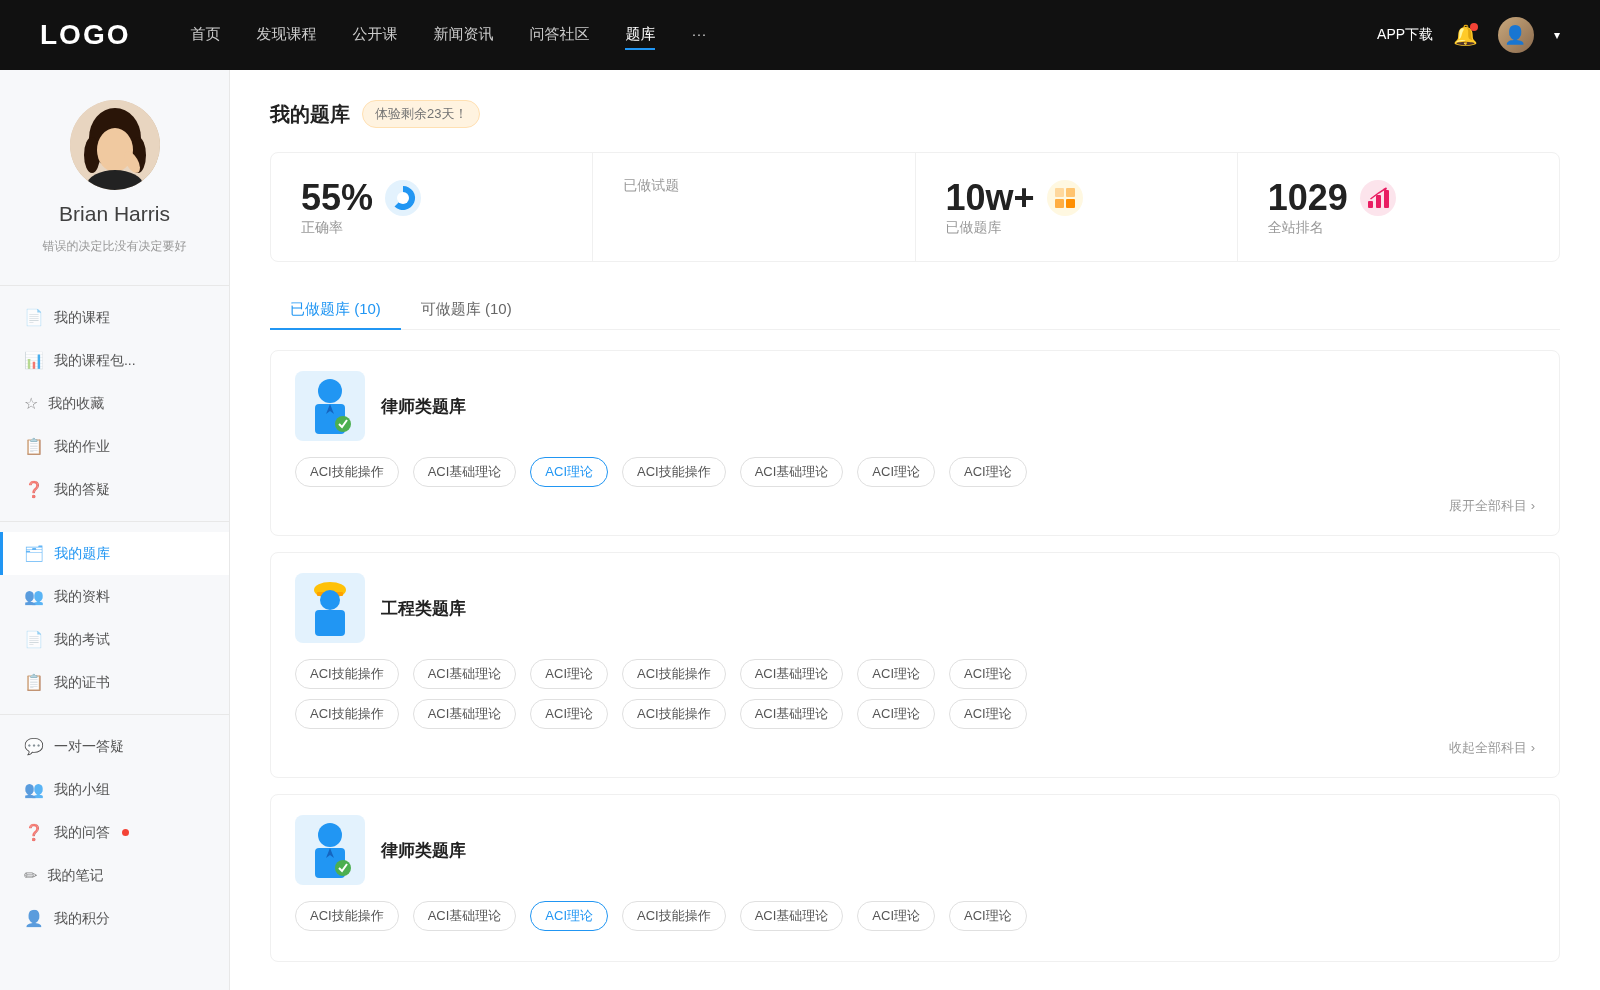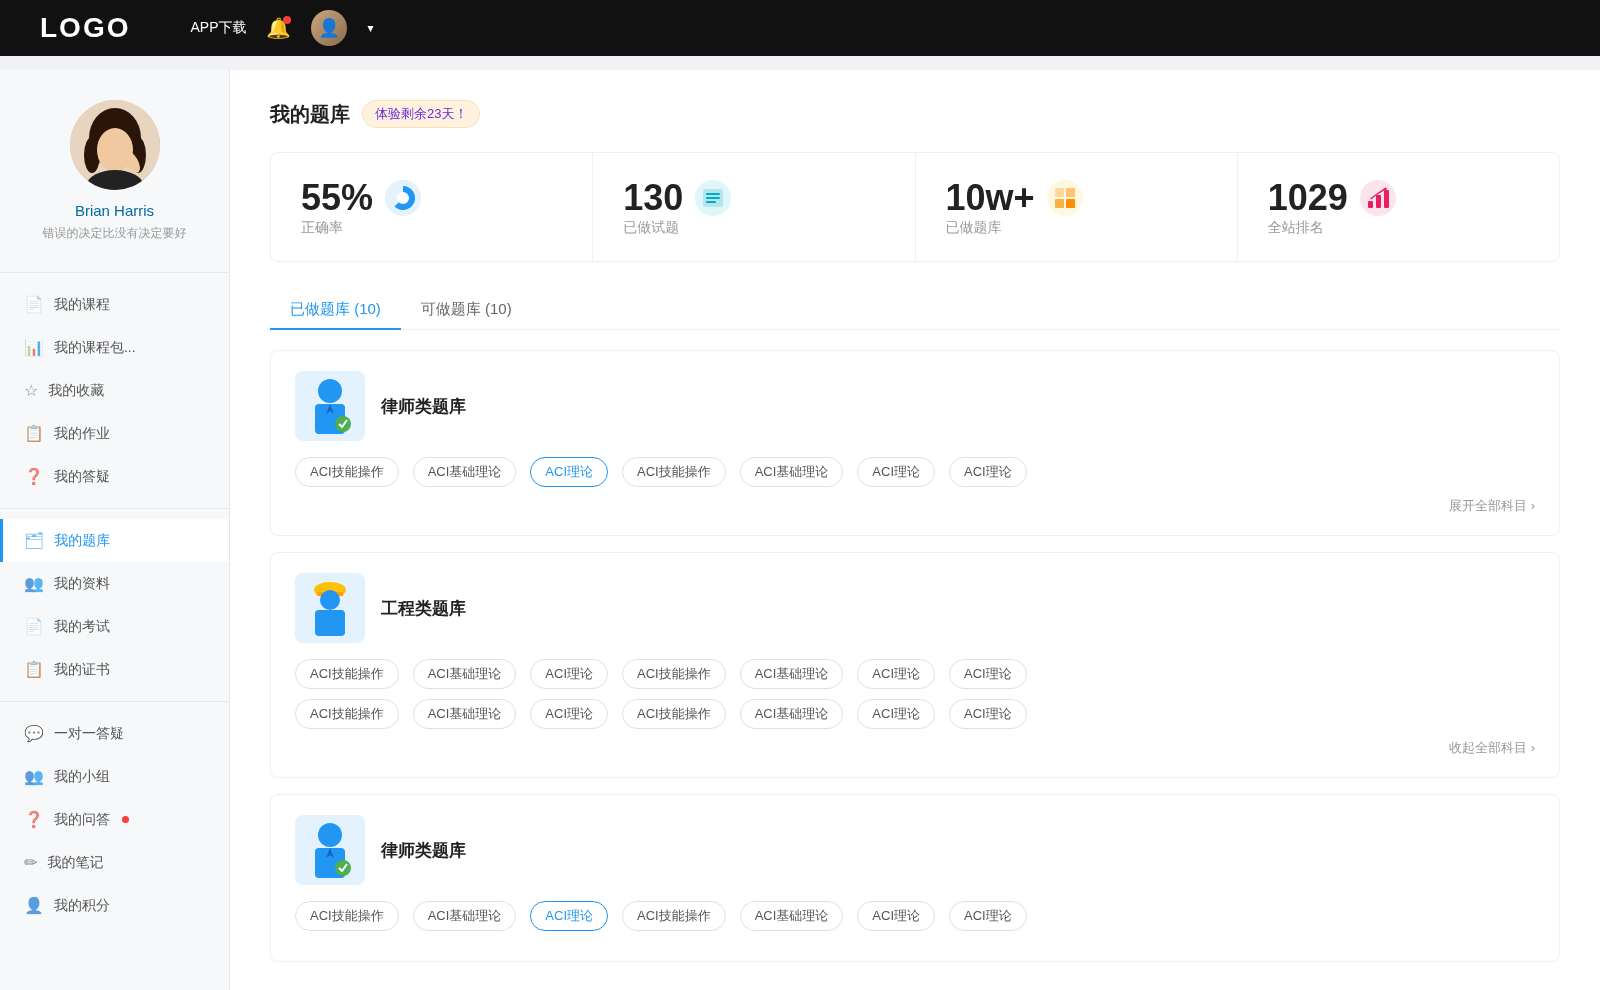--- a/index.html
+++ b/index.html
@@ -1,21 +1,21 @@
 <!DOCTYPE html>
 <html><head>
   <meta charset="utf-8">
   <style>
     * { box-sizing: border-box; margin: 0; padding: 0; }
     body { font-family: 'PingFang SC', 'Microsoft YaHei', sans-serif; background: #f0f2f5; min-height: 990px; }
 
     
     .navbar {
       background: #111;
-      height: 56px;
+      height: 70px;
       display: flex;
       align-items: center;
       padding: 0 40px;
       position: fixed;
       top: 0; left: 0; right: 0;
       z-index: 100;
     }
     .navbar-logo {
       color: #fff;
       font-size: 28px;
@@ -91,24 +91,24 @@
     }
     .profile-avatar {
       width: 90px; height: 90px;
       border-radius: 50%;
       background: linear-gradient(145deg, #e8d5c4, #c4a882);
       overflow: hidden;
       margin-bottom: 12px;
       display: flex; align-items: center; justify-content: center;
     }
     .profile-name {
-      font-size: 15px;
+      font-size: 21px;
       font-weight: 500;
-      color: #0369a1;
-      margin-bottom: 6px;
+      color: #404040;
+      margin-bottom: 12px;
     }
     .profile-motto {
       font-size: 12px;
       color: #999;
       text-align: center;
     }
     .sidebar-divider {
       height: 1px;
       background: #e8e8e8;
       margin: 10px 0;
@@ -154,21 +154,21 @@
       gap: 12px;
       margin-bottom: 24px;
     }
     .page-title {
       font-size: 20px;
       font-weight: bold;
       color: #222;
     }
     .trial-badge {
       background: #fff3e0;
-      color: #6d28d9;
+      color: #737373;
       border: 1px solid #ffe0b2;
       border-radius: 20px;
       padding: 4px 12px;
       font-size: 13px;
     }
 
     
     .stats-row {
       display: flex;
       gap: 0;
@@ -288,20 +288,29 @@
       color: #999;
       cursor: pointer;
       margin-top: 8px;
     }
   </style>
 </head>
 <body>
 
 <nav class="navbar">
   <div class="navbar-logo">LOGO</div>
+  <div class="navbar-menu">
+    <span class="navbar-menu-item">首页</span>
+    <span class="navbar-menu-item">发现课程</span>
+    <span class="navbar-menu-item">公开课</span>
+    <span class="navbar-menu-item">新闻资讯</span>
+    <span class="navbar-menu-item">问答社区</span>
+    <span class="navbar-menu-item active">题库</span>
+    <span class="navbar-menu-item">···</span>
+  </div>
   <div class="navbar-right">
     <span class="app-download">APP下载</span>
     <span class="notif-icon">
       🔔
       <span class="notif-dot"></span>
     </span>
     <div class="user-avatar">
       <div class="user-avatar-img">👤</div>
     </div>
     <span class="chevron-down">▾</span>
@@ -412,31 +421,20 @@
               <circle cx="14" cy="14" r="12" fill="#e3f2fd"></circle>
 
               <path d="M14 14 L14 2 A12 12 0 1 1 5.5 22.4 Z" fill="#2196F3"></path>
               <circle cx="14" cy="14" r="6" fill="#fff"></circle>
             </svg>
           </div>
         </div>
         <span class="stat-label">正确率</span>
       </div>
       <div class="stat-item">
-        <div class="stat-top">
-          <span class="stat-value">130</span>
-          <div class="stat-icon teal">
-            <svg width="26" height="26" viewBox="0 0 26 26">
-              <rect x="3" y="4" width="20" height="18" rx="2" fill="#00acc1" opacity="0.2"></rect>
-              <rect x="6" y="8" width="14" height="2" rx="1" fill="#00acc1"></rect>
-              <rect x="6" y="12" width="14" height="2" rx="1" fill="#00acc1"></rect>
-              <rect x="6" y="16" width="10" height="2" rx="1" fill="#00acc1"></rect>
-            </svg>
-          </div>
-        </div>
         <span class="stat-label">已做试题</span>
       </div>
       <div class="stat-item">
         <div class="stat-top">
           <span class="stat-value">10w+</span>
           <div class="stat-icon orange">
             <svg width="26" height="26" viewBox="0 0 26 26">
               <rect x="3" y="3" width="9" height="9" rx="1" fill="#ff8f00" opacity="0.3"></rect>
               <rect x="14" y="3" width="9" height="9" rx="1" fill="#ff8f00" opacity="0.5"></rect>
               <rect x="3" y="14" width="9" height="9" rx="1" fill="#ff8f00" opacity="0.7"></rect>

